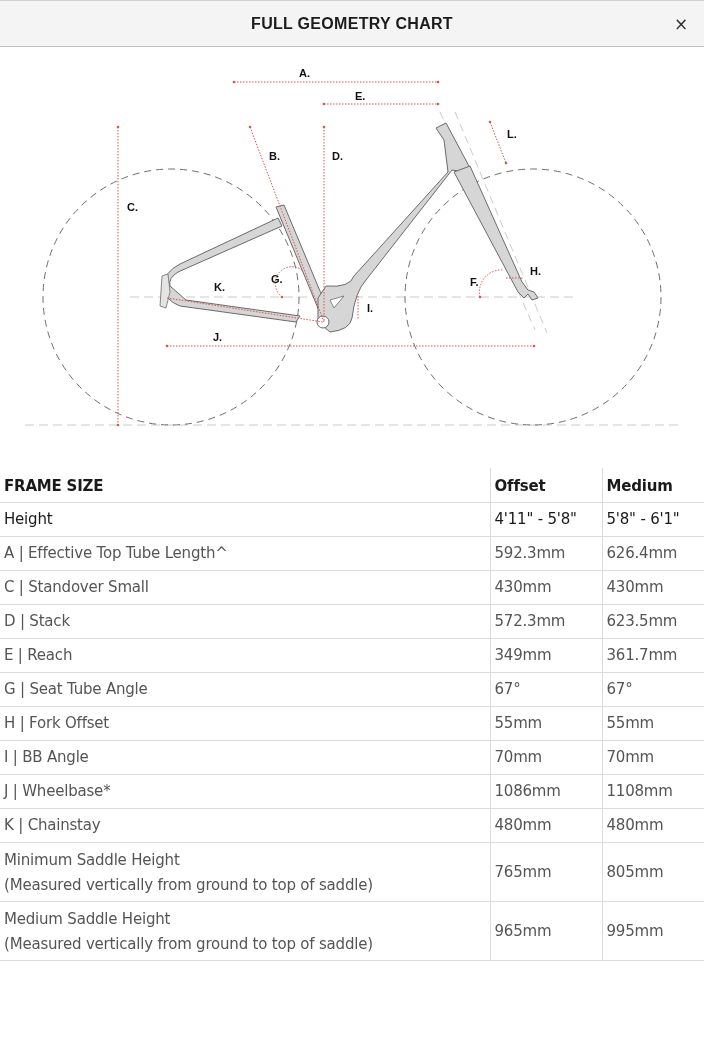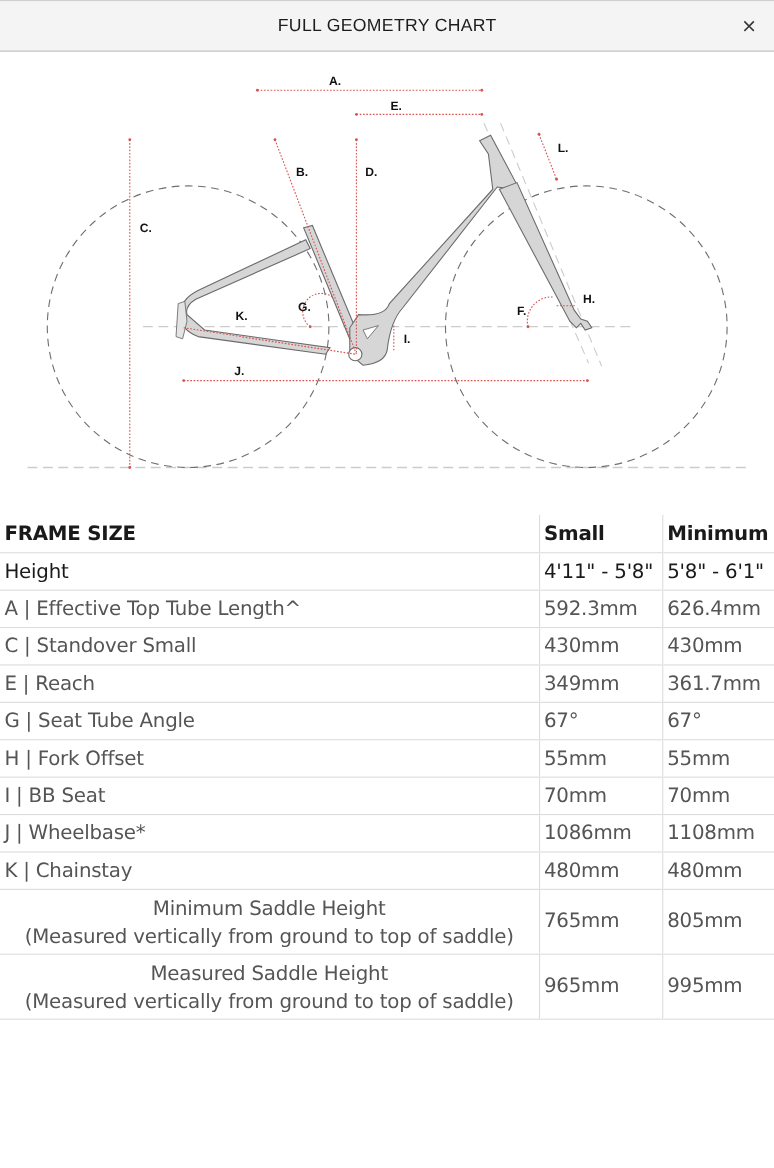--- a/index.html
+++ b/index.html
@@ -4,51 +4,51 @@
   <style>
     * { box-sizing: border-box; margin: 0; padding: 0; }
     html, body { width: 704px; height: 1062px; background: #ffffff; overflow: hidden; }
     body { font-family: "DejaVu Sans", "Liberation Sans", sans-serif; color: #222; }
     .modal-header {
       position: absolute; left: 0; top: 0; width: 704px; height: 47px;
       background: #f4f4f4; border-top: 1px solid #cfcfcf; border-bottom: 1px solid #bfbfbf;
       display: flex; align-items: center; justify-content: center;
     }
     .modal-title {
-      font-family: "Liberation Sans", sans-serif; font-weight: 400; font-size: 16px;
+      font-family: "Liberation Sans", sans-serif; font-weight: 700; font-size: 16px;
       letter-spacing: 0.3px; color: #1c1c1c;
     }
     .close-btn {
       position: absolute; right: 12px; top: 12px; width: 22px; height: 22px;
       display: flex; align-items: center; justify-content: center;
       font-size: 17px; color: #333; cursor: pointer; font-family: "DejaVu Sans", sans-serif;
     }
     .diagram {
       position: absolute; left: 0; top: 47px; width: 704px; height: 420px;
     }
     .diagram svg { width: 704px; height: 420px; display: block; }
     .dlabel { font-family: "Liberation Sans", sans-serif; font-weight: 700; font-size: 11px; fill: #111; }
 
     .geo-table {
       position: absolute; left: 0; top: 468px; width: 704px;
       border-collapse: collapse; font-family: "DejaVu Sans", sans-serif;
     }
     .geo-table td, .geo-table th {
-      border-bottom: 1px solid #dcdcdc; font-size: 18px; vertical-align: middle;
+      border-bottom: 1px solid #dcdcdc; font-size: 15px; vertical-align: middle;
       padding: 0 4px; text-align: left; font-weight: normal; color: #555;
       letter-spacing: -0.2px;
     }
     .geo-table td.c1, .geo-table th.c1 { width: 490px; }
     .geo-table td.c2, .geo-table th.c2 { width: 112px; border-left: 1px solid #dcdcdc; }
     .geo-table td.c3, .geo-table th.c3 { border-left: 1px solid #dcdcdc; }
     .geo-table tr { height: 34px; }
     .geo-table tr.head th { font-weight: 700; color: #1a1a1a; height: 34px; padding-top: 2px; }
     .geo-table tr.dark td { color: #1a1a1a; }
     .geo-table tr.tall { height: 59px; }
-    .geo-table tr.tall td.c1 { line-height: 25px; padding-top: 2px; text-align: center; }
+    .geo-table tr.tall td.c1 { line-height: 25px; padding-top: 2px; }
     .sub { display: block; }
   </style>
 </head>
 <body>
 
 <div class="modal-header">
   <span class="modal-title">FULL GEOMETRY CHART</span>
   <span class="close-btn">×</span>
 </div>
 
@@ -122,55 +122,60 @@
     <text class="dlabel" x="470" y="286">F.</text>
     <text class="dlabel" x="367" y="312">I.</text>
     <text class="dlabel" x="213" y="341">J.</text>
   </svg>
 </div>
 
 <table class="geo-table">
   <tbody>
       <tr class="head">
     <th class="c1">FRAME SIZE</th>
-    <th class="c2">Small</th>
-    <th class="c3">Minimum</th>
+    <th class="c2">Offset</th>
+    <th class="c3">Medium</th>
   </tr>
   <tr class="dark">
     <td class="c1">Height</td>
     <td class="c2">4'11" - 5'8"</td>
     <td class="c3">5'8" - 6'1"</td>
   </tr>
   <tr>
     <td class="c1">A | Effective Top Tube Length^</td>
     <td class="c2">592.3mm</td>
     <td class="c3">626.4mm</td>
   </tr>
   <tr>
     <td class="c1">C | Standover Small</td>
     <td class="c2">430mm</td>
     <td class="c3">430mm</td>
   </tr>
   <tr>
+    <td class="c1">D | Stack</td>
+    <td class="c2">572.3mm</td>
+    <td class="c3">623.5mm</td>
+  </tr>
+  <tr>
     <td class="c1">E | Reach</td>
     <td class="c2">349mm</td>
     <td class="c3">361.7mm</td>
   </tr>
   <tr>
     <td class="c1">G | Seat Tube Angle</td>
     <td class="c2">67°</td>
     <td class="c3">67°</td>
   </tr>
   <tr>
     <td class="c1">H | Fork Offset</td>
     <td class="c2">55mm</td>
     <td class="c3">55mm</td>
   </tr>
   <tr>
-    <td class="c1">I | BB Seat</td>
+    <td class="c1">I | BB Angle</td>
     <td class="c2">70mm</td>
     <td class="c3">70mm</td>
   </tr>
   <tr>
     <td class="c1">J | Wheelbase*</td>
     <td class="c2">1086mm</td>
     <td class="c3">1108mm</td>
   </tr>
   <tr>
     <td class="c1">K | Chainstay</td>
@@ -180,20 +185,20 @@
   <tr class="tall">
     <td class="c1">
       <span class="sub">Minimum Saddle Height</span>
       <span class="sub">(Measured vertically from ground to top of saddle)</span>
     </td>
     <td class="c2">765mm</td>
     <td class="c3">805mm</td>
   </tr>
   <tr class="tall">
     <td class="c1">
-      <span class="sub">Measured Saddle Height</span>
+      <span class="sub">Medium Saddle Height</span>
       <span class="sub">(Measured vertically from ground to top of saddle)</span>
     </td>
     <td class="c2">965mm</td>
     <td class="c3">995mm</td>
   </tr>
 </tbody>
   </table>
 
 </body></html>

